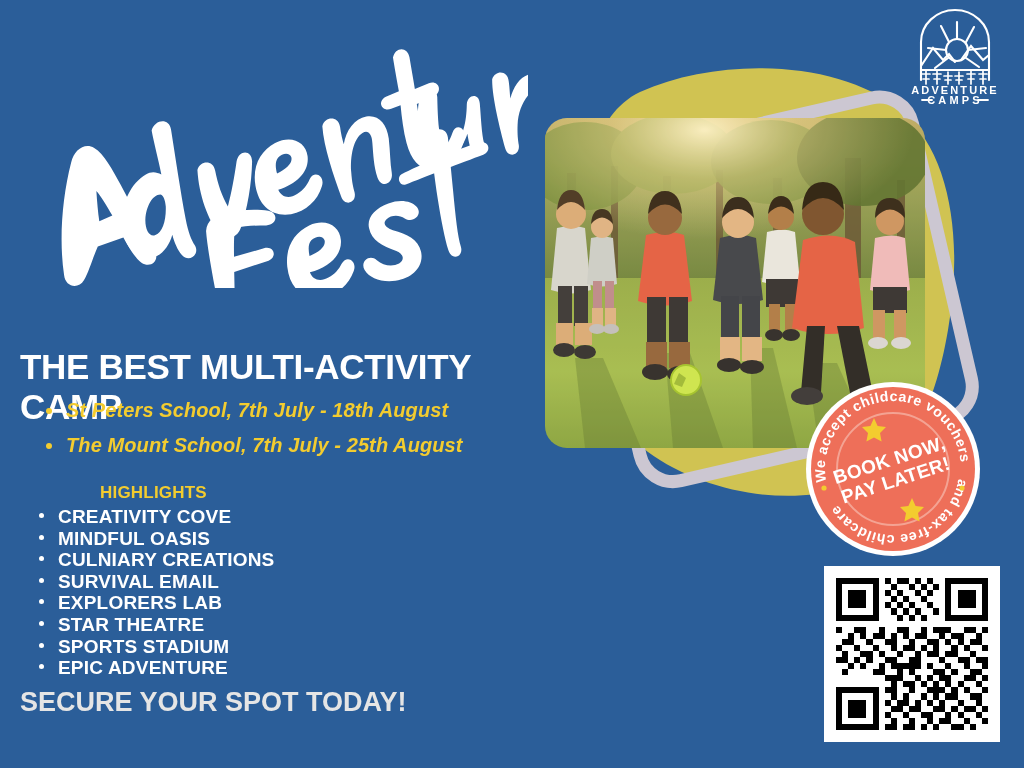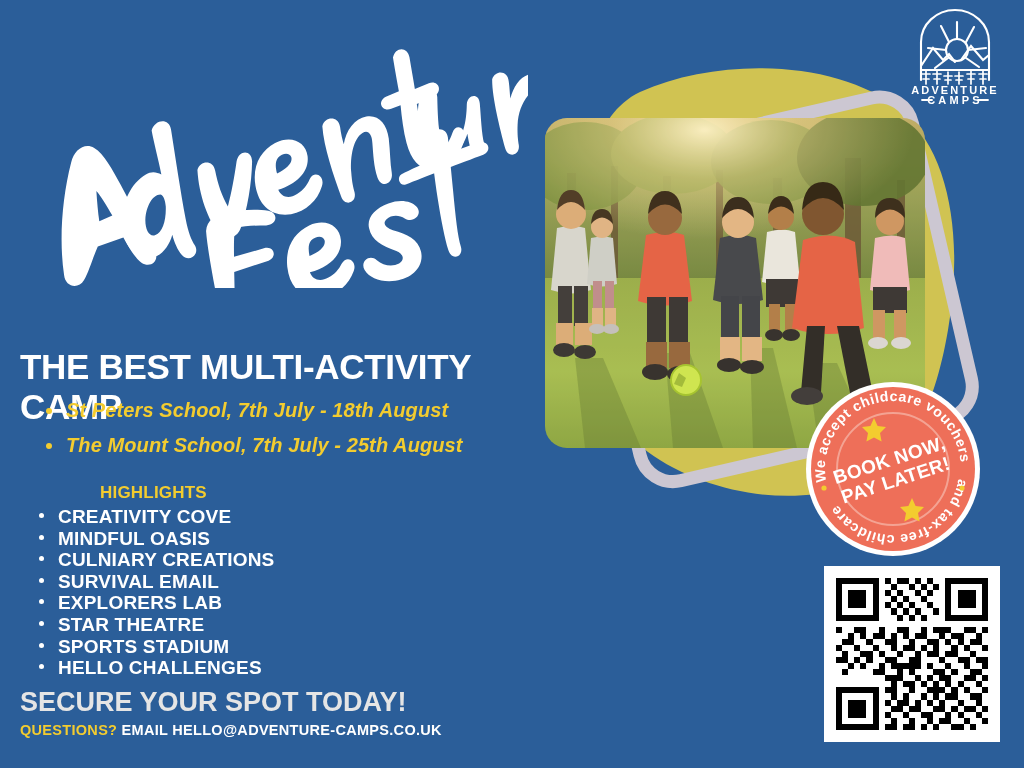--- a/index.html
+++ b/index.html
@@ -255,28 +255,24 @@
 
   <div class="highlights-title">HIGHLIGHTS</div>
   <ul class="highlights">
     <li>CREATIVITY COVE</li>
     <li>MINDFUL OASIS</li>
     <li>CULNIARY CREATIONS</li>
     <li>SURVIVAL EMAIL</li>
     <li>EXPLORERS LAB</li>
     <li>STAR THEATRE</li>
     <li>SPORTS STADIUM</li>
-    <li>HELLO CHALLENGES</li>
+    <li>EPIC ADVENTURE</li>
   </ul>
 
   <div class="cta">SECURE YOUR SPOT TODAY!</div>
-  <div class="contact">
-    <span class="q">QUESTIONS?</span>
-    <span class="e">EMAIL HELLO@ADVENTURE-CAMPS.CO.UK</span>
-  </div>
 
   <div class="photo">
     <svg viewBox="0 0 380 330" xmlns="http://www.w3.org/2000/svg" aria-label="children playing soccer">
       <defs>
         <linearGradient id="skyg" x1="0" y1="0" x2="0" y2="1">
           <stop offset="0%" stop-color="#b9a862"></stop>
           <stop offset="45%" stop-color="#8d9a52"></stop>
           <stop offset="100%" stop-color="#5f7a36"></stop>
         </linearGradient>
         <radialGradient id="sung" cx="0.42" cy="0.06" r="0.55">

